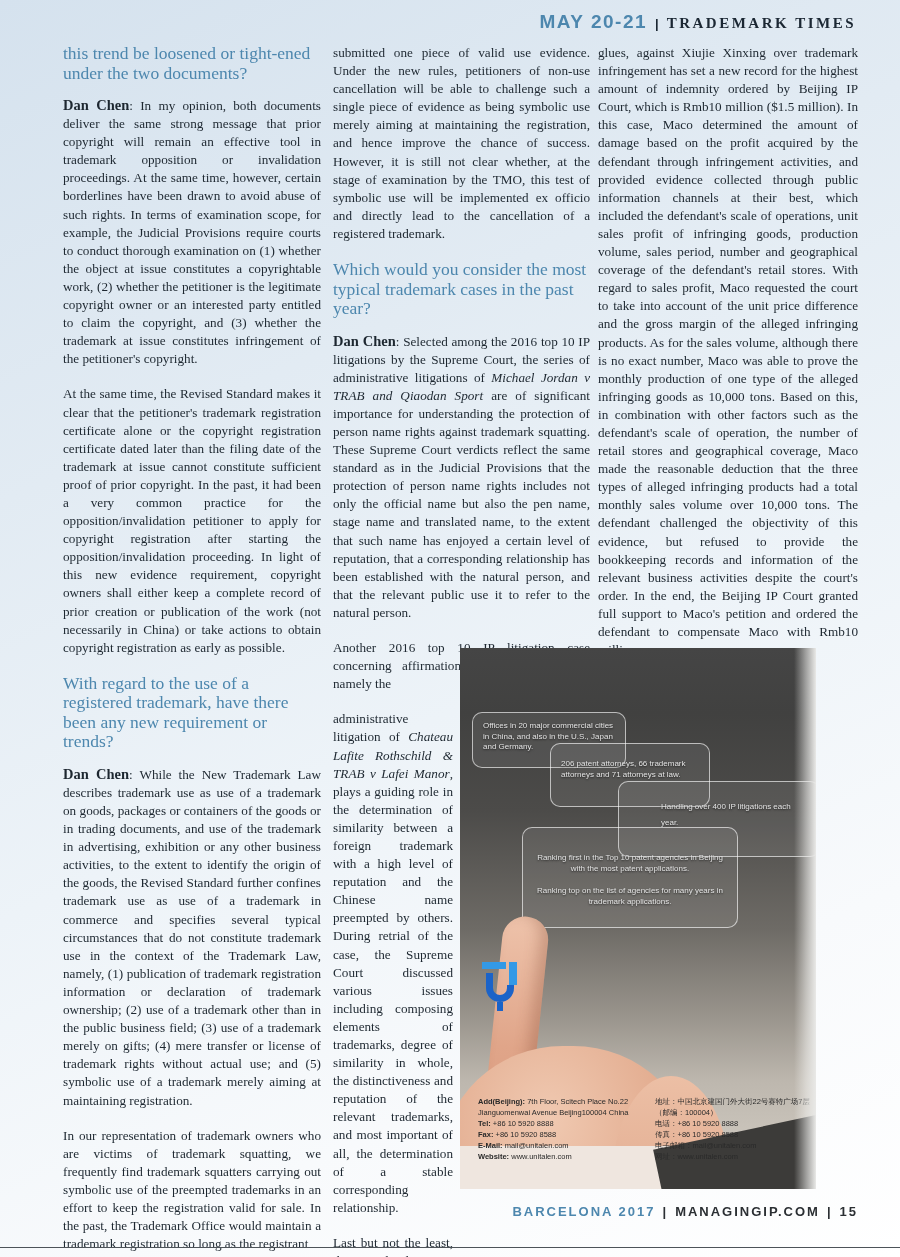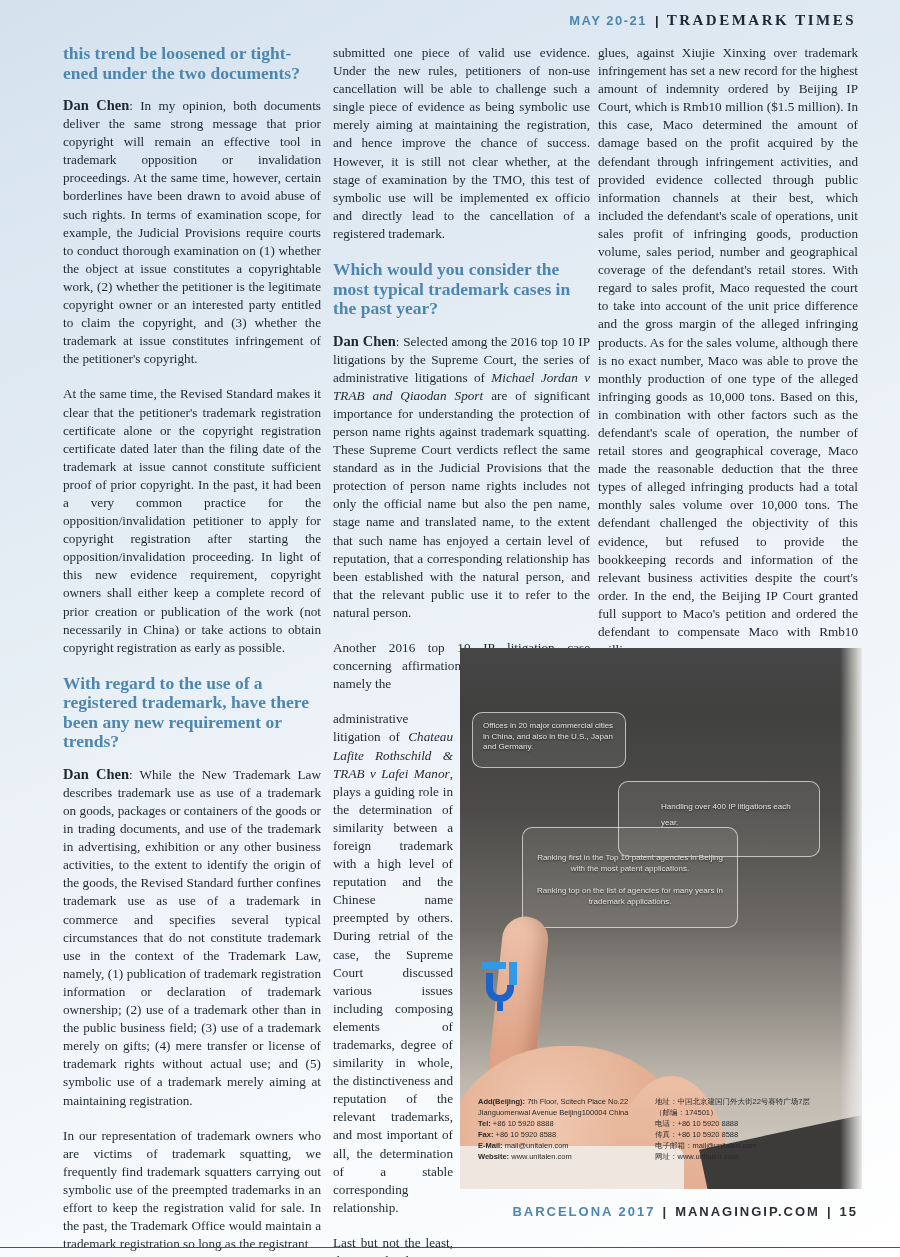--- a/index.html
+++ b/index.html
@@ -3,43 +3,43 @@
 <meta charset="utf-8">
 <style>
   html,body{margin:0;padding:0;}
   .page{
     position:relative; width:900px; height:1257px; overflow:hidden;
     background:linear-gradient(155deg,#d5e2ee 0%,#e2ebf3 30%,#edf3f8 55%,#f8fafc 78%,#ffffff 100%);
     font-family:"Liberation Serif", serif;
   }
   
   .hdr{position:absolute; top:11px; right:44px; font-family:"Liberation Sans",sans-serif; white-space:nowrap;}
-  .hdr-date{color:#4d87ae; font-weight:bold; font-size:13px; letter-spacing:1.5px;}
+  .hdr-date{color:#4d87ae; font-weight:bold; font-size:19px; letter-spacing:1.5px;}
   .hdr-sep{color:#1b2733; font-weight:bold; font-size:13px; margin:0 8px;}
   .hdr-title{color:#1b2733; font-family:"Liberation Serif",serif; font-weight:bold; font-size:15px; letter-spacing:2.5px;}
   
   .col{position:absolute; top:44px; color:#1d2730; font-size:13.2px; line-height:18.1px;}
   .col p{margin:0 0 17px; text-align:justify;}
-  .col h2{font-family:"Liberation Serif",serif; font-weight:bold; font-size:17.5px; line-height:19.5px;
+  .col h2{font-family:"Liberation Serif",serif; font-weight:normal; font-size:17.5px; line-height:19.5px;
           color:#4d87ae; margin:0 0 13px; text-align:left;}
   .col h2.mid{margin-top:16px;}
   .col1{left:63px;  width:258px;}
   .col2{left:333px; width:257px;}
   .col3{left:598px; width:260px;}
   .speaker{font-weight:bold; font-size:14.5px;}
   .narrow{width:120px;}
   
   .ftr{position:absolute; top:1204px; right:42px; font-family:"Liberation Sans",sans-serif;
        font-weight:bold; font-size:13px; letter-spacing:2px; white-space:nowrap;}
   .ftr-event{color:#4d87ae;}
   .ftr-sep{color:#2b2f33; margin:0 7px;}
   .ftr-site,.ftr-page{color:#2b2f33;}
   .bottom-rule{position:absolute; left:0; right:0; top:1247px; height:1px; background:#4d5359;}
   
-  .ad{position:absolute; left:460px; top:648px; width:388px; height:541px; overflow:hidden;padding-left:14px;}
+  .ad{position:absolute; left:460px; top:648px; width:356px; height:541px; overflow:hidden;}
   .ad-bg{position:absolute; left:0; top:0; right:0; bottom:0;
     background:linear-gradient(180deg,#454545 0%,#414140 12%,#4c4b49 30%,#6e6b66 52%,#99948c 68%,#bdb7ae 80%,#ccc6bd 92%,#d0cac1 100%);}
   .ad-strip{position:absolute; right:0; top:0; width:22px; height:100%;
     background:linear-gradient(90deg,rgba(255,255,255,0) 0%,rgba(240,240,238,.55) 55%,#e9e9e7 100%);}
   .ad-box{position:absolute; border:1.5px solid rgba(255,255,255,.62); border-radius:10px;
     background:rgba(210,210,210,.10); color:#e4e4e4; font:8px/10.5px "Liberation Sans",sans-serif;
     padding:8px 10px; text-shadow:0 1px 2px rgba(0,0,0,.65); box-sizing:border-box;}
   .ad-box p{margin:12px 0 8px; text-align:center;}
   .box1{left:12px;  top:64px;  width:154px; height:56px;}
   .box2{left:90px;  top:95px;  width:160px; height:64px; padding-top:15px;}
@@ -97,20 +97,21 @@
   </div>
 
   <div class="col col3">
     <p>glues, against Xiujie Xinxing over trademark infringement has set a new record for the highest amount of indemnity ordered by Beijing IP Court, which is Rmb10 million ($1.5 million). In this case, Maco determined the amount of damage based on the profit acquired by the defendant through infringement activities, and provided evidence collected through public information channels at their best, which included the defendant's scale of operations, unit sales profit of infringing goods, production volume, sales period, number and geographical coverage of the defendant's retail stores. With regard to sales profit, Maco requested the court to take into account of the unit price difference and the gross margin of the alleged infringing products. As for the sales volume, although there is no exact number, Maco was able to prove the monthly production of one type of the alleged infringing goods as 10,000 tons. Based on this, in combination with other factors such as the defendant's scale of operation, the number of retail stores and geographical coverage, Maco made the reasonable deduction that the three types of alleged infringing products had a total monthly sales volume over 10,000 tons. The defendant challenged the objectivity of this evidence, but refused to provide the bookkeeping records and information of the relevant business activities despite the court's order. In the end, the Beijing IP Court granted full support to Maco's petition and ordered the defendant to compensate Maco with Rmb10 million.</p>
   </div>
 
   <div class="ad">
     <div class="ad-bg"></div>
 
     <div class="ad-box box1">Offices in 20 major commercial cities in China, and also in the U.S., Japan and Germany.</div>
+    <div class="ad-box box2">206 patent attorneys, 66 trademark attorneys and 71 attorneys at law.</div>
     <div class="ad-box box3">Handling over 400 IP litigations each year.</div>
     <div class="ad-box box4">
       <p>Ranking first in the Top 10 patent agencies in Beijing with the most patent applications.</p>
       <p>Ranking top on the list of agencies for many years in trademark applications.</p>
     </div>
 
     <div class="finger"></div>
     <div class="fist"></div>
     <div class="knuckle"></div>
     <div class="cuff"></div>
@@ -130,21 +131,21 @@
     <div class="ad-contact">
       <div class="c-left">
         <div><b>Add(Beijing):</b><span> 7th Floor, Scitech Place No.22 Jianguomenwai Avenue Beijing100004 China</span></div>
         <div><b>Tel:</b><span> +86 10 5920 8888</span></div>
         <div><b>Fax:</b><span> +86 10 5920 8588</span></div>
         <div><b>E-Mail:</b><span> mail@unitalen.com</span></div>
         <div><b>Website:</b><span> www.unitalen.com</span></div>
       </div>
       <div class="c-right">
         <div>地址：中国北京建国门外大街22号赛特广场7层</div>
-        <div>（邮编：174501）</div>
+        <div>（邮编：100004）</div>
         <div>电话：+86 10 5920 8888</div>
         <div>传真：+86 10 5920 8588</div>
         <div>电子邮箱：mail@unitalen.com</div>
         <div>网址：www.unitalen.com</div>
       </div>
     </div>
 
     <div class="ad-strip"></div>
   </div>
 

